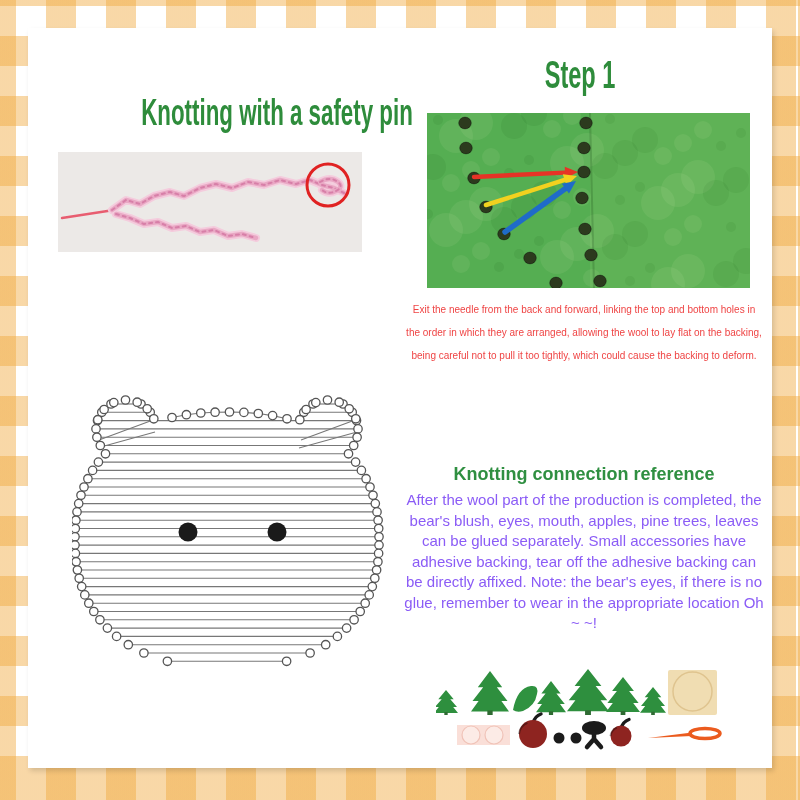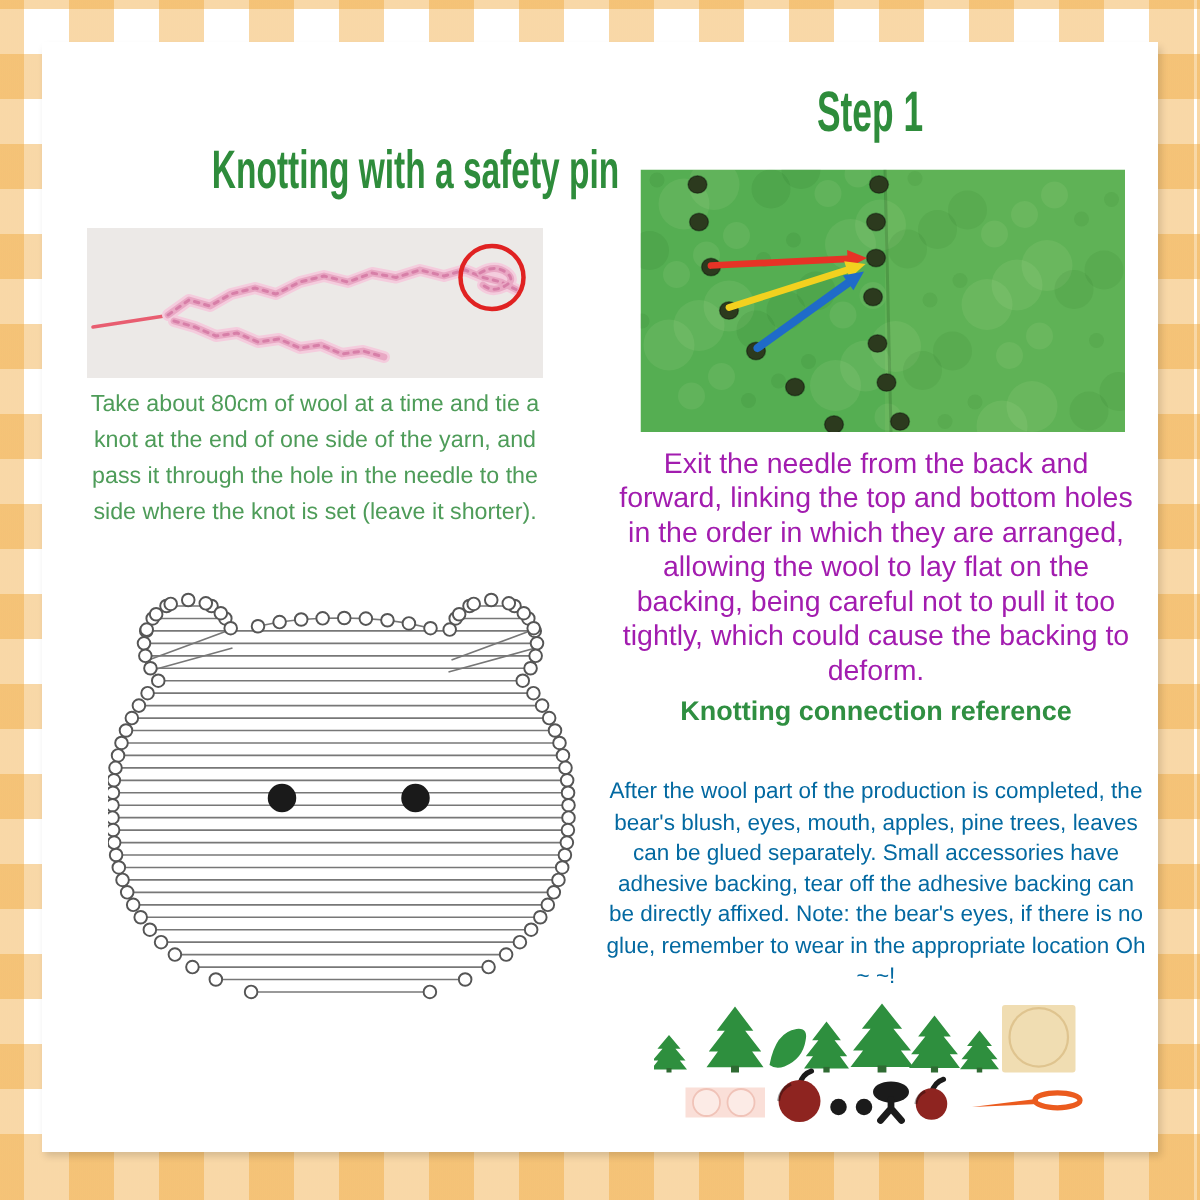--- a/index.html
+++ b/index.html
@@ -12,22 +12,22 @@
     background-position:-14px -14px;padding-left:12px;}
   .panel{position:absolute;left:28px;top:28px;width:744px;height:740px;background:#fff;
     box-shadow:2px 3px 5px rgba(0,0,0,.14);}
   .abs{position:absolute;}
   .center{text-align:center;}
   .big-head{color:#2E8C3B;font-weight:700;white-space:nowrap;}
   .squeeze{display:inline-block;transform:scaleX(.62);transform-origin:50% 50%;}
   .title{font-size:36px;}
   .steplbl{font-size:38px;}
   .body-txt{color:#4E9C59;font-size:15.5px;line-height:24px;}
-  .body-txt2{color:#a21caf;font-size:19px;line-height:23px;}
-  .body-txt3{color:#0369a1;font-size:15px;line-height:20.5px;margin-top:28px;}
+  .body-txt2{color:#ef4444;font-size:10px;line-height:23px;}
+  .body-txt3{color:#8b5cf6;font-size:15px;line-height:20.5px;}
   .sub-head{color:#2F8F41;font-size:18px;font-weight:700;}
   .gfx{display:block;width:100%;height:100%;}
 </style>
 </head>
 <body>
 
 <div id="stage">
   <div class="panel">
 
     <div class="abs center" style="left:30px;top:64px;width:304px;">
@@ -44,21 +44,20 @@
             <path d="M54,58 L68,48 82,52 96,44 112,40 126,44 142,36 158,32 174,36 190,30 206,33 222,28 238,32 252,28 264,33 276,36 286,41" fill="none" stroke="#E9A8C4" stroke-width="4.5" stroke-linejoin="round" stroke-linecap="round"></path>
             <path d="M54,58 L68,48 82,52 96,44 112,40 126,44 142,36 158,32 174,36 190,30 206,33 222,28 238,32 252,28 264,33 276,36 286,41" fill="none" stroke="#D77FA8" stroke-width="2" stroke-dasharray="3 4" stroke-linejoin="round" stroke-linecap="round"></path>
             <path d="M58,62 L72,66 86,72 100,70 114,76 128,74 142,80 156,78 170,84 184,82 198,86" fill="none" stroke="#E9A8C4" stroke-width="4.5" stroke-linejoin="round" stroke-linecap="round"></path>
             <path d="M58,62 L72,66 86,72 100,70 114,76 128,74 142,80 156,78 170,84 184,82 198,86" fill="none" stroke="#D77FA8" stroke-width="2" stroke-dasharray="3 4" stroke-linejoin="round" stroke-linecap="round"></path>
             <path d="M262,30 q10,-6 18,0 q6,5 -2,9 q-8,4 -14,-1" fill="none" stroke="#E9A8C4" stroke-width="4.5" stroke-linejoin="round" stroke-linecap="round"></path>
             <path d="M262,30 q10,-6 18,0 q6,5 -2,9 q-8,4 -14,-1" fill="none" stroke="#D77FA8" stroke-width="2" stroke-dasharray="3 4" stroke-linejoin="round" stroke-linecap="round"></path>
             <circle cx="270" cy="33" r="21" fill="none" stroke="#E02222" stroke-width="3"></circle>
           </svg></div>
     </div>
 
-    <div class="abs center body-txt" style="left:17px;top:230px;width:330px;">Take about 80cm of wool at a time and tie a knot at the end of one side of the yarn, and pass it through the hole in the needle to the side where the knot is set (leave it shorter).</div>
 
     <div class="abs" style="left:44px;top:362px;width:312px;height:286px;">
       <div id="bear-gfx" class="gfx"><svg viewBox="0 0 312 286" width="100%" height="100%" xmlns="http://www.w3.org/2000/svg">
             <line x1="39.0" y1="14.0" x2="69.0" y2="14.0" stroke="#777777" stroke-width="1.1"></line>
             <line x1="241.0" y1="14.0" x2="271.0" y2="14.0" stroke="#777777" stroke-width="1.1"></line>
             <line x1="29.8" y1="22.3" x2="78.2" y2="22.3" stroke="#777777" stroke-width="1.1"></line>
             <line x1="231.8" y1="22.3" x2="280.2" y2="22.3" stroke="#777777" stroke-width="1.1"></line>
             <line x1="25.5" y1="30.6" x2="284.5" y2="30.6" stroke="#777777" stroke-width="1.1"></line>
             <line x1="24.0" y1="38.9" x2="286.0" y2="38.9" stroke="#777777" stroke-width="1.1"></line>
             <line x1="24.9" y1="47.2" x2="285.1" y2="47.2" stroke="#777777" stroke-width="1.1"></line>

